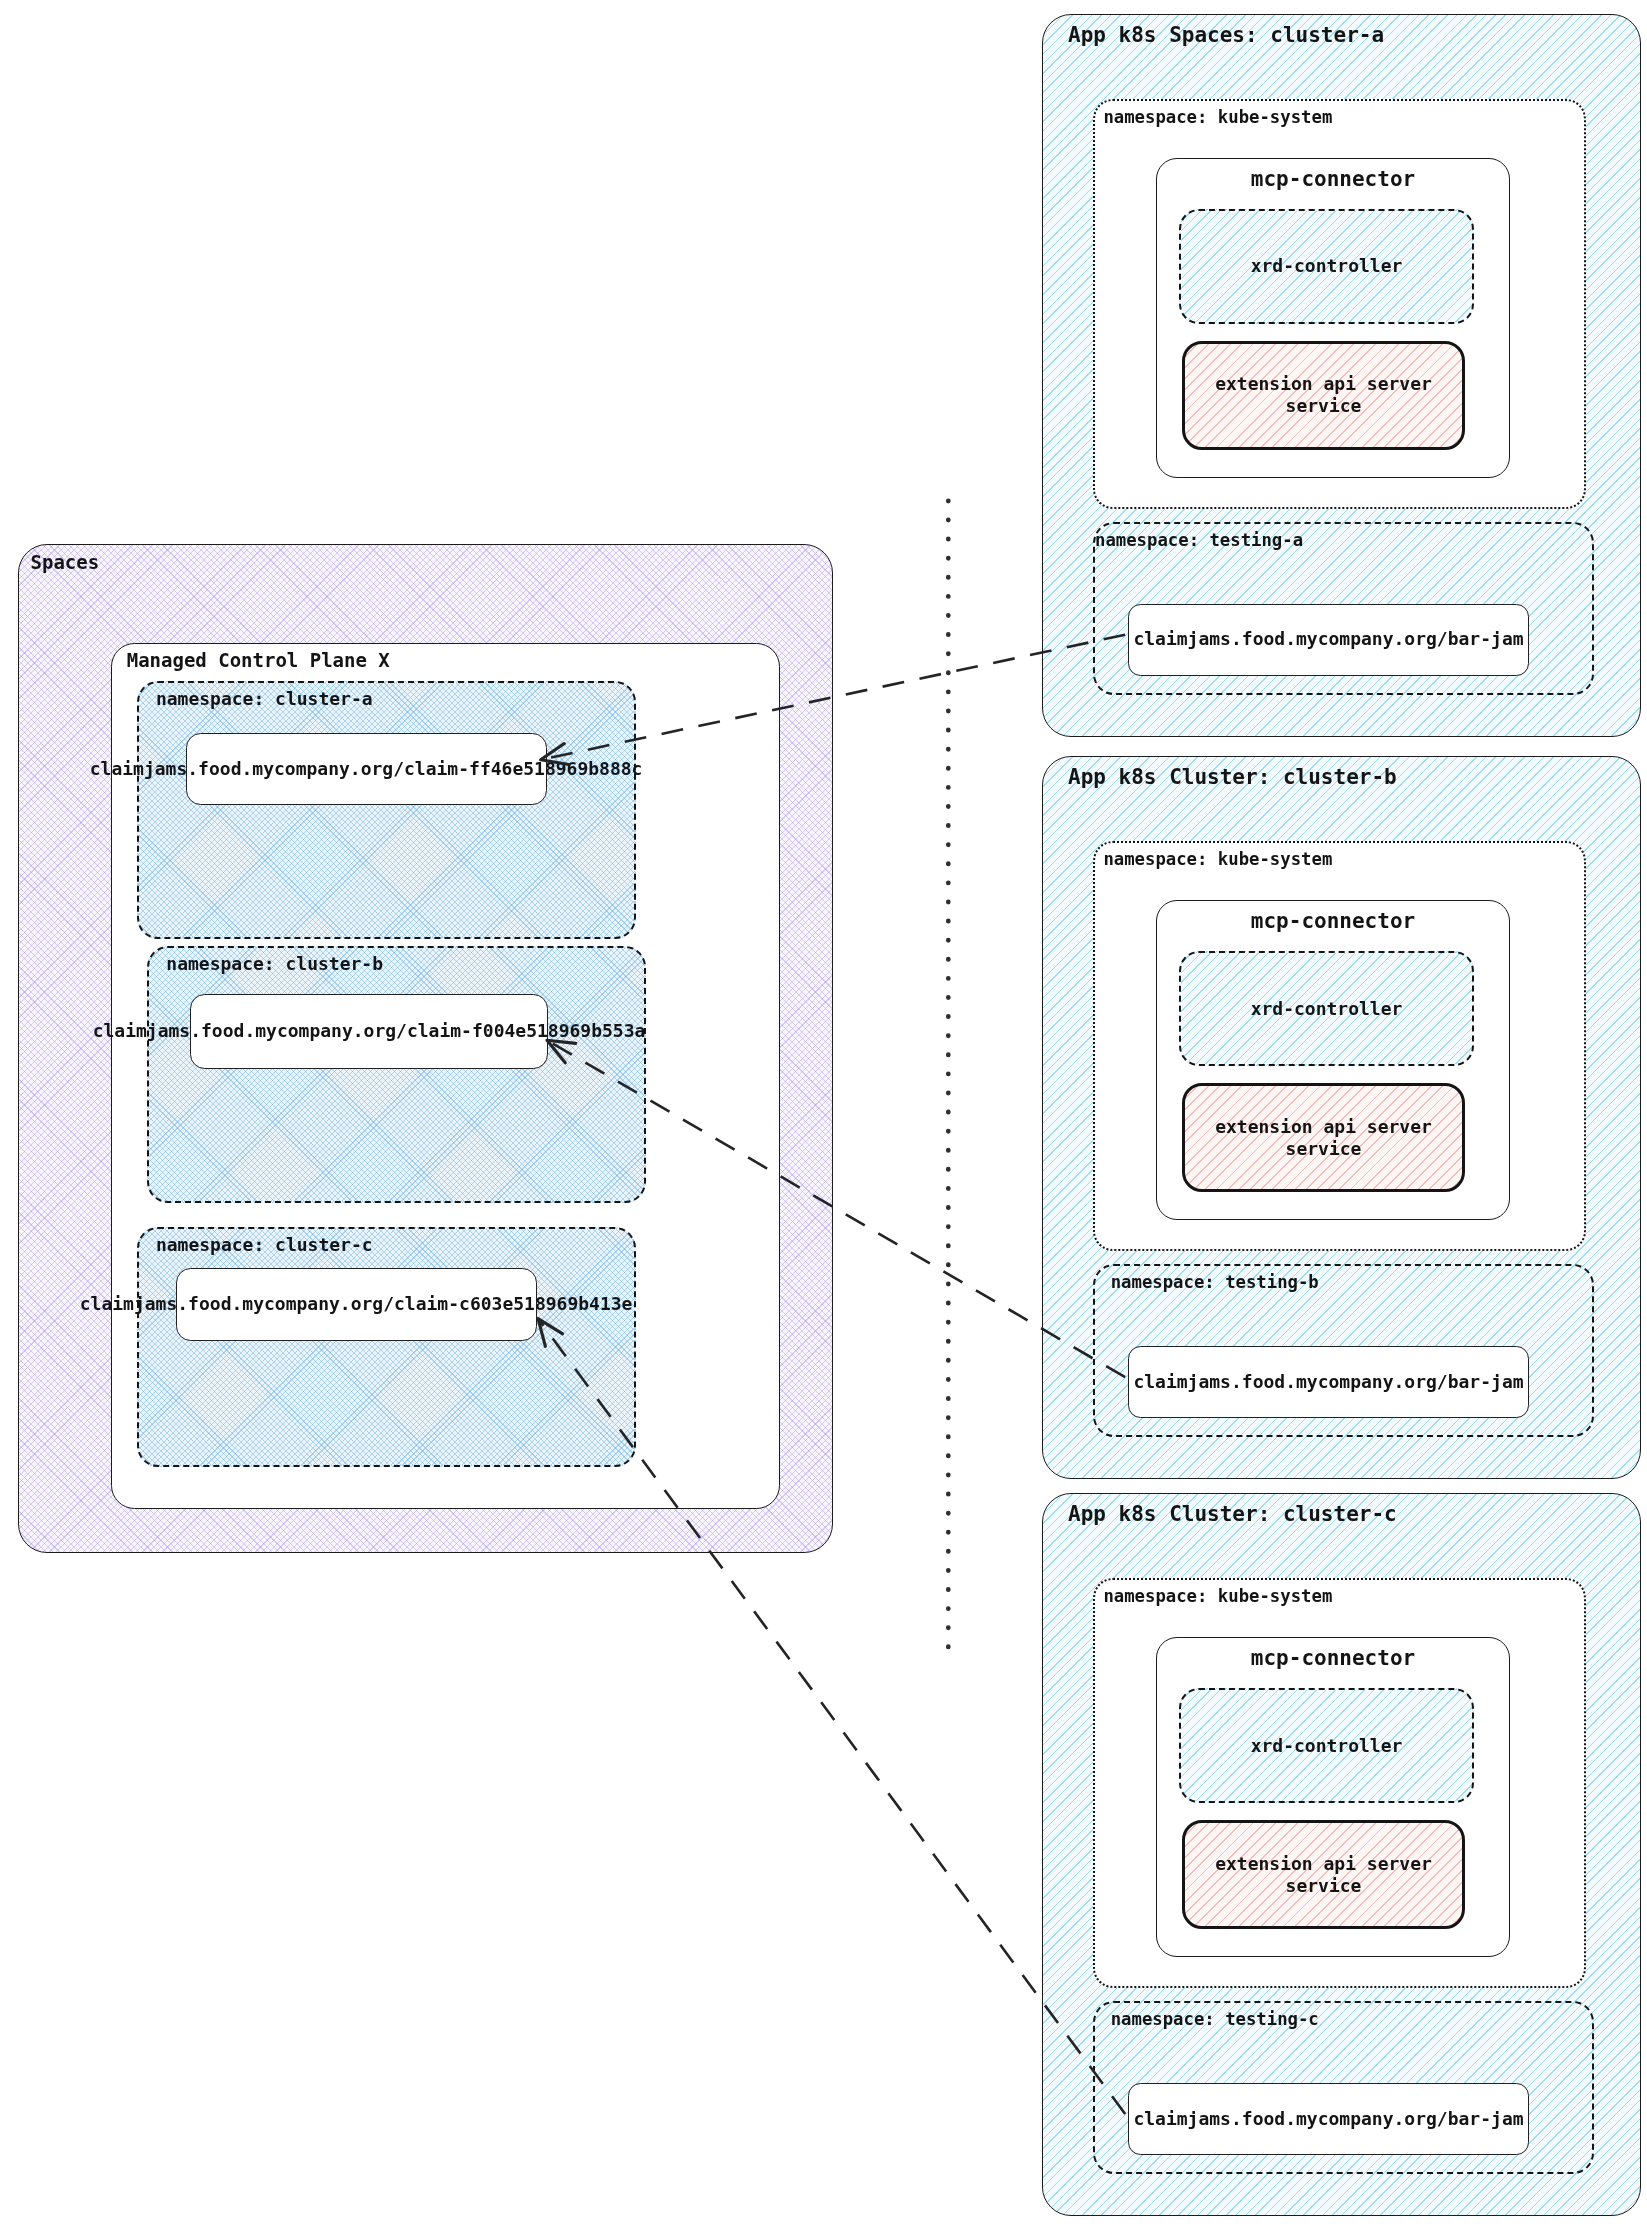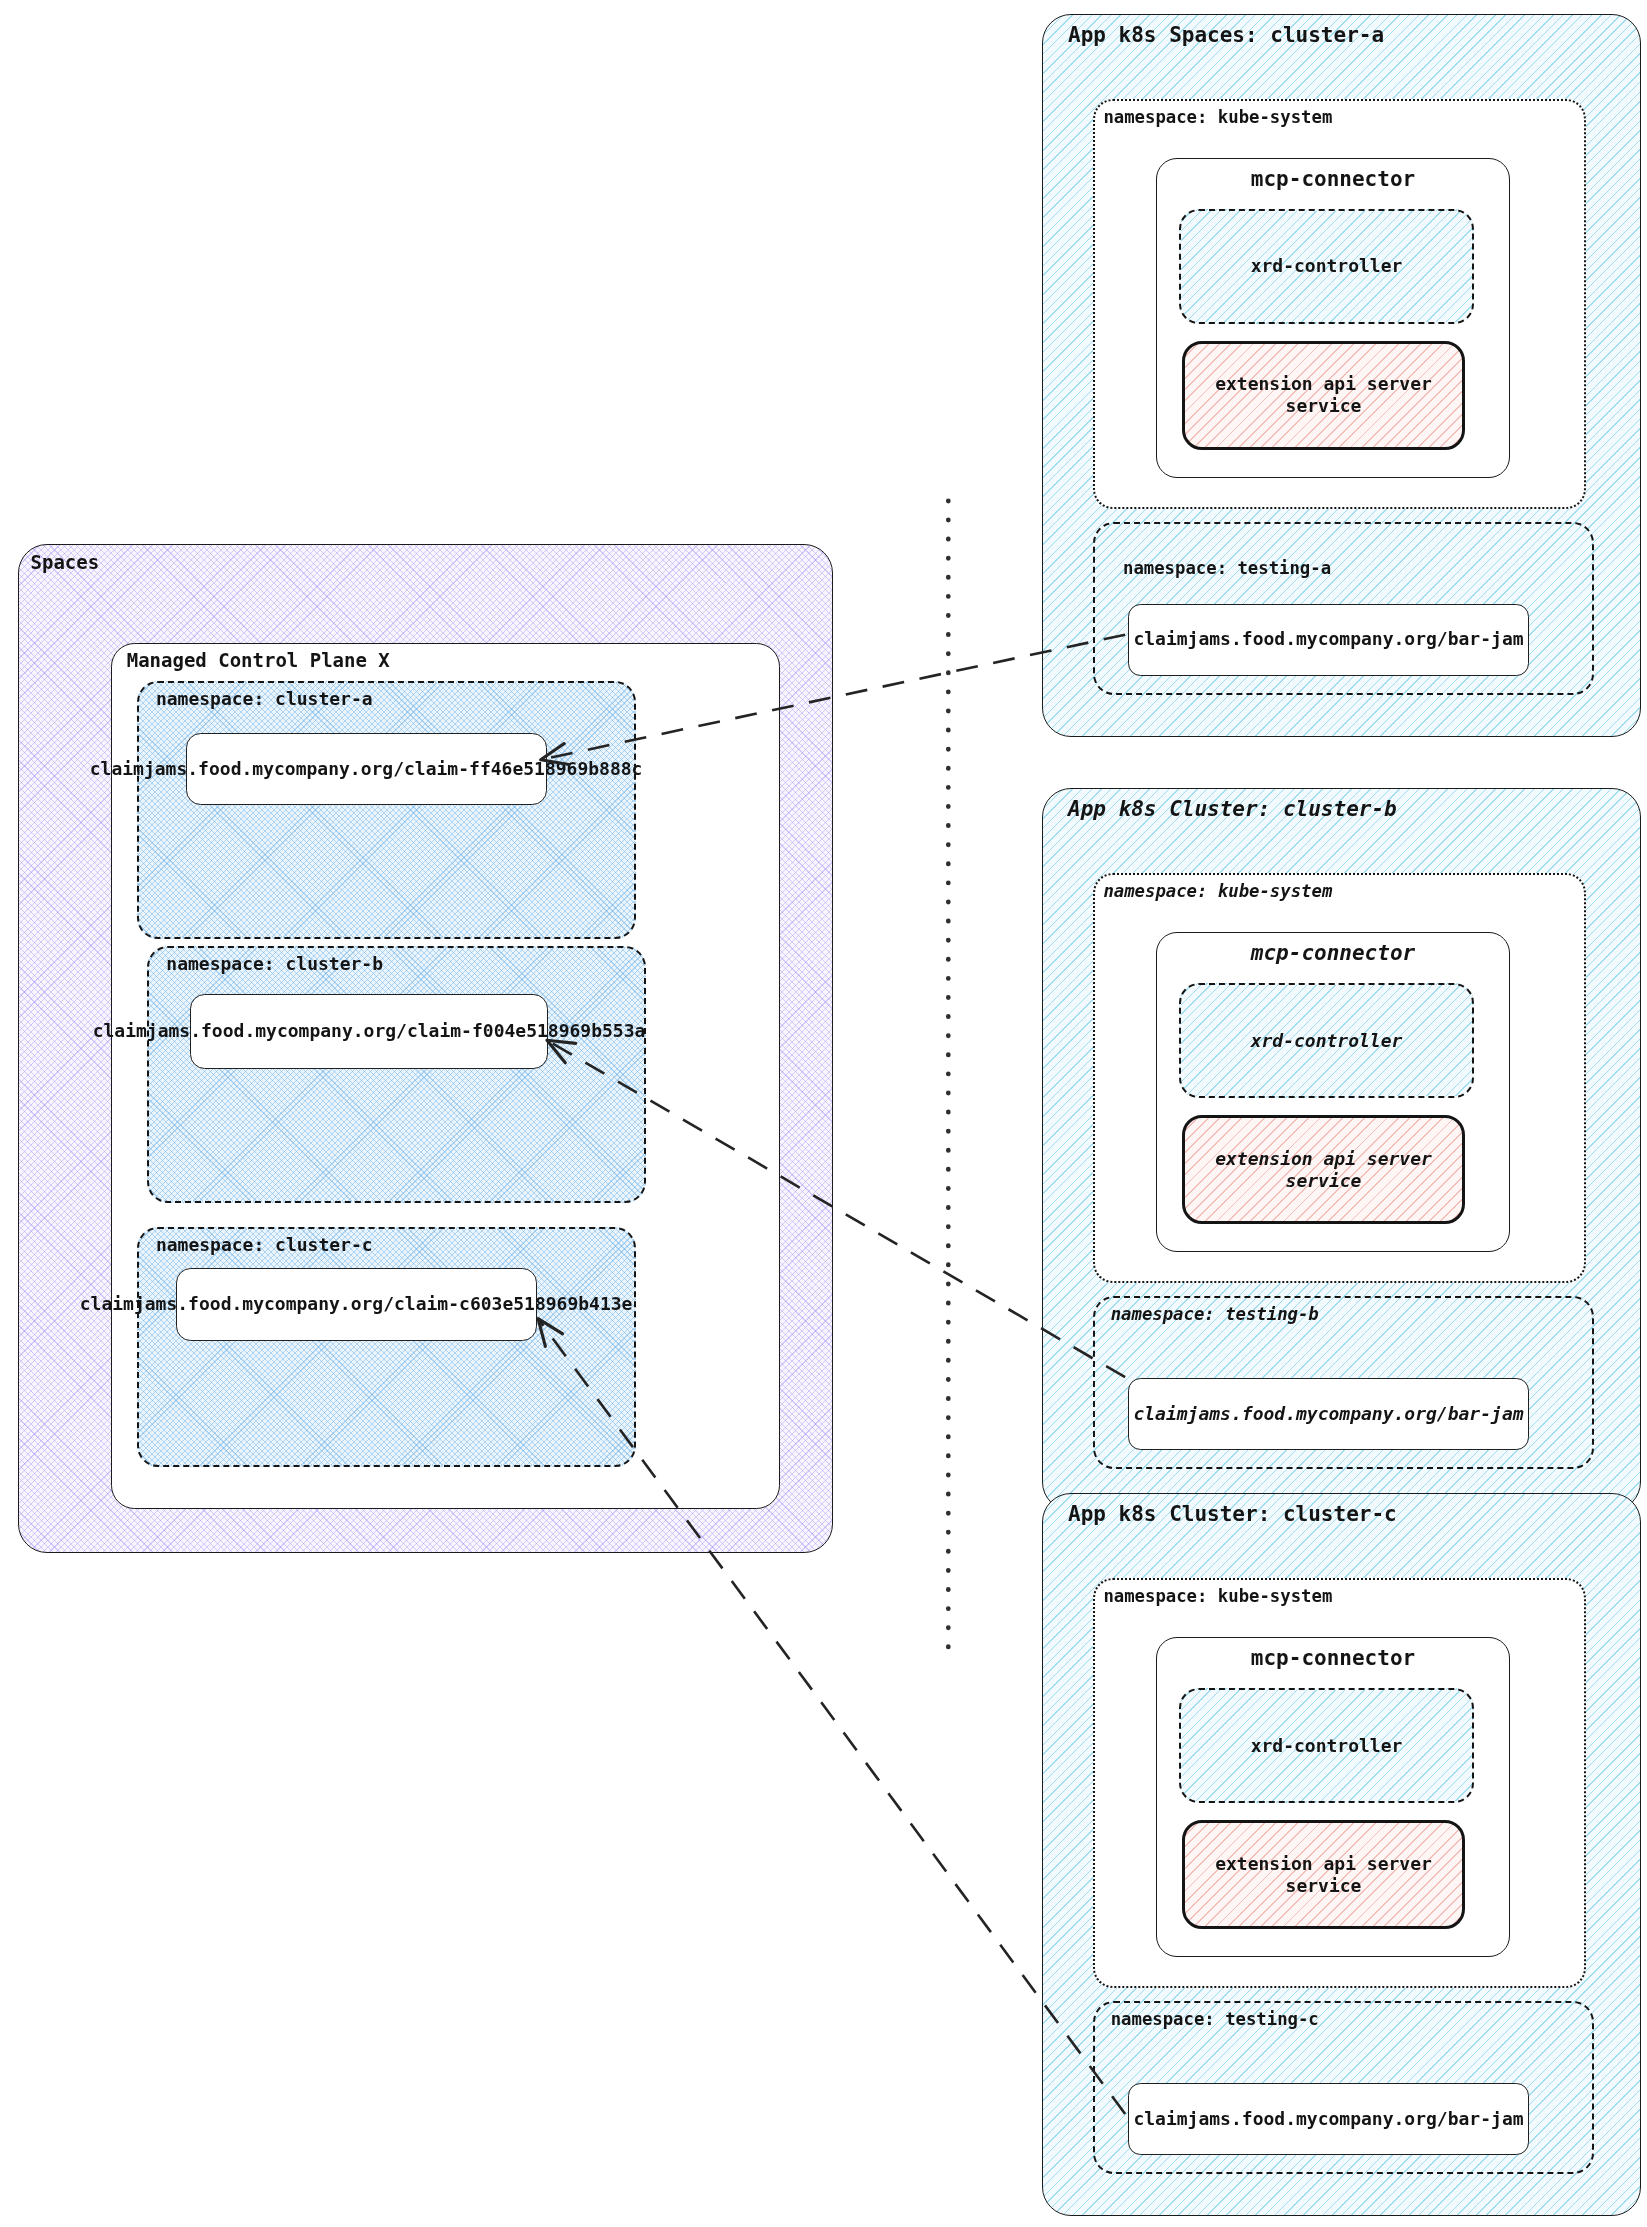--- a/index.html
+++ b/index.html
@@ -97,29 +97,29 @@
       <div class="abs lbl-sm nowrap" style="left:8.4px;top:6.3px;">namespace: kube-system</div>
 
       <div class="abs white-box" style="left:61px;top:57px;width:352px;height:318px;border-radius:21px;">
         <div class="abs title-lg nowrap" style="left:0;top:8.4px;width:100%;text-align:center;">mcp-connector</div>
         <div class="abs dashed-ns hatch-cyan center-txt" style="left:22px;top:50px;width:291px;height:111px;border-radius:20px;">xrd-controller</div>
         <div class="abs hatch-red center-txt" style="left:25px;top:182px;width:283px;height:109px;border:3.1px solid #141414;border-radius:20px;padding:0 21px;box-sizing:border-box;">extension api server service</div>
       </div>
     </div>
 
     <div class="abs dashed-ns" style="left:50px;top:507px;width:497px;height:169px;">
-      <div class="abs lbl-sm nowrap" style="left:28px;top:6.3px;margin-top:28px;">namespace: testing-a</div>
+      <div class="abs lbl-sm nowrap" style="left:0;top:6.3px;">namespace: testing-a</div>
       <div class="abs claim" style="left:33px;top:80px;width:399px;height:70px;border-radius:12.6px;">
         <div class="nowrap">claim</div>
         <div class="nowrap">jams.food.mycompany.org/bar-jam</div>
       </div>
     </div>
   </div>
 
-  <div class="abs solid-box hatch-cyan" style="left:1042px;top:788px;width:597px;height:721px;font-style:italic;">
+  <div class="abs solid-box hatch-cyan" style="left:1042px;top:756px;width:597px;height:721px;">
     <div class="abs title-lg nowrap" style="left:25px;top:8.4px;">App k8s Cluster: cluster-b</div>
 
     <div class="abs dotted-ns" style="left:50px;top:84px;width:489px;height:406px;">
       <div class="abs lbl-sm nowrap" style="left:8.4px;top:6.3px;">namespace: kube-system</div>
 
       <div class="abs white-box" style="left:61px;top:57px;width:352px;height:318px;border-radius:21px;">
         <div class="abs title-lg nowrap" style="left:0;top:8.4px;width:100%;text-align:center;">mcp-connector</div>
         <div class="abs dashed-ns hatch-cyan center-txt" style="left:22px;top:50px;width:291px;height:111px;border-radius:20px;">xrd-controller</div>
         <div class="abs hatch-red center-txt" style="left:25px;top:182px;width:283px;height:109px;border:3.1px solid #141414;border-radius:20px;padding:0 21px;box-sizing:border-box;">extension api server service</div>
       </div>

